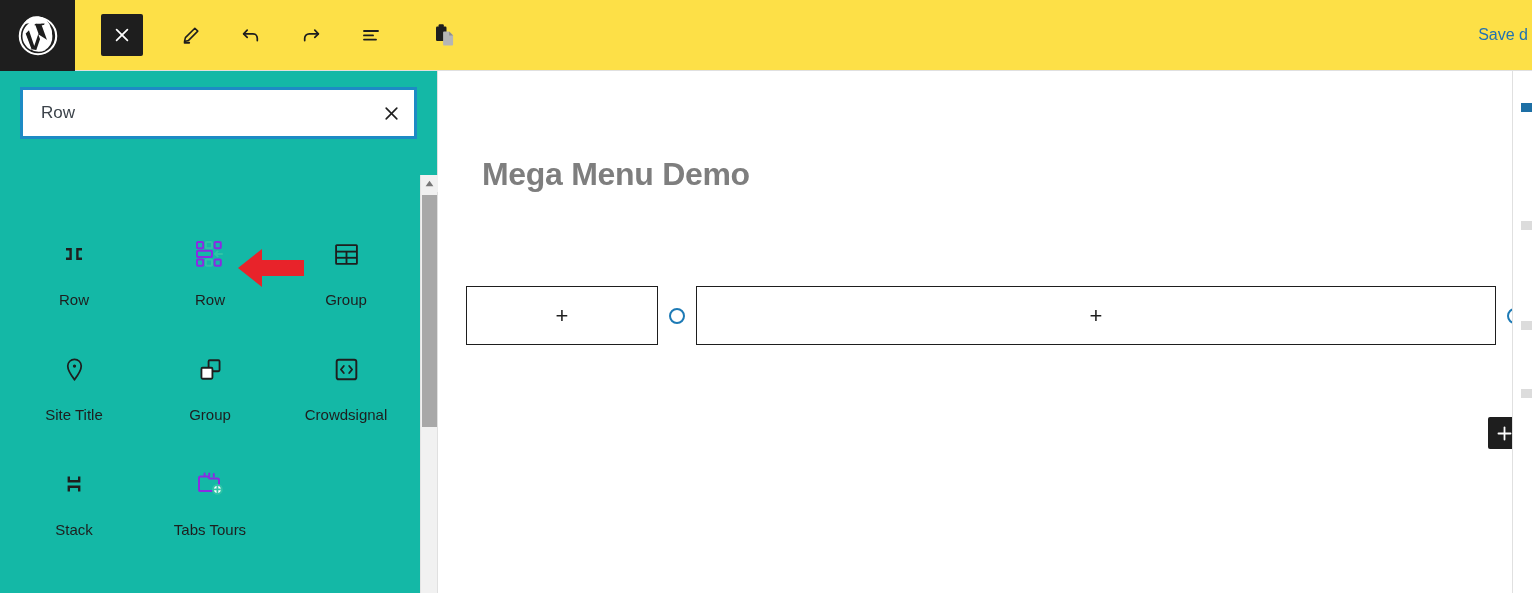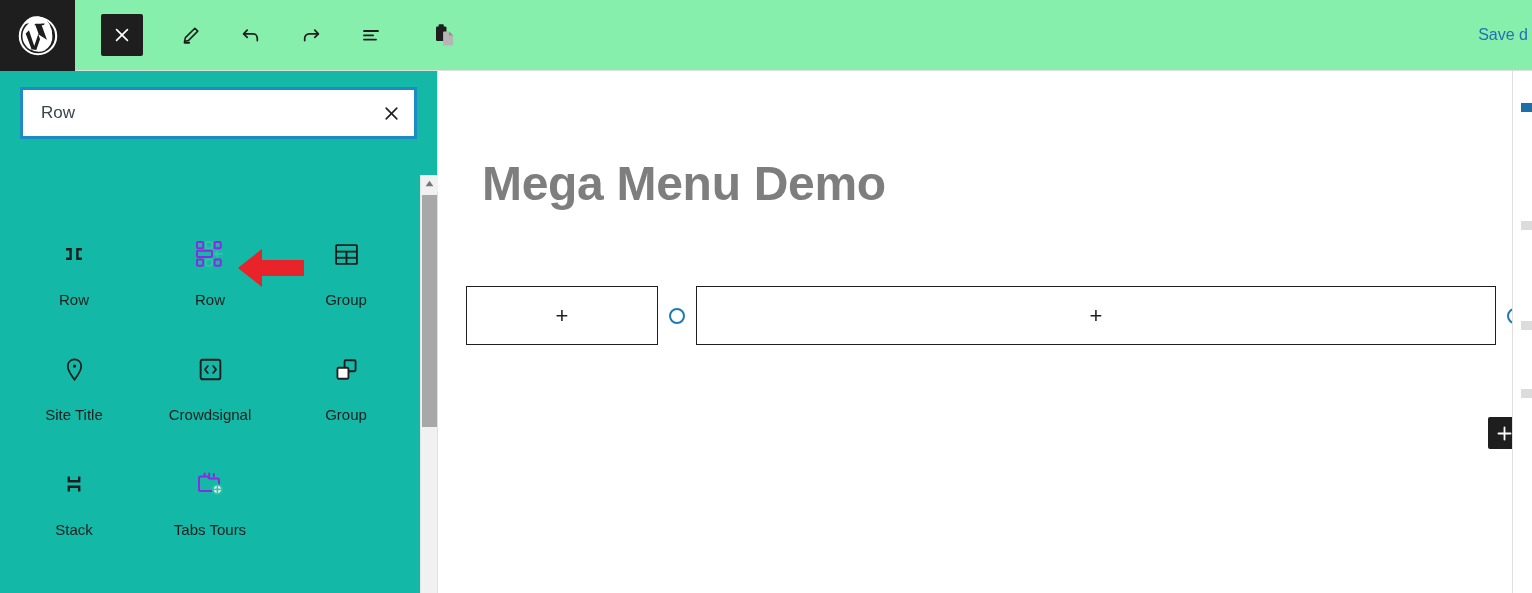--- a/index.html
+++ b/index.html
@@ -19,21 +19,21 @@
     height: 593px;
     background: #ffffff;
   }
 
   
   .topbar {
     position: absolute;
     top: 0; left: 0;
     width: 1532px;
     height: 71px;
-    background: #86efac;
+    background: #fde047;
     border-bottom: 1px solid #e0e0e0;
     display: flex;
     align-items: stretch;
     text-align: center;
   }
 
   .wp-logo-box {
     width: 75px;
     height: 71px;
     background: #1e1e1e;
@@ -224,21 +224,21 @@
     width: 1073px;
     height: 522px;
     background: #ffffff;
     overflow: hidden;
   }
 
   .post-title {
     position: absolute;
     left: 43px;
     top: 85px;
-    font-size: 48px;
+    font-size: 32px;
     font-weight: bold;
     color: #7e7e7e;
     letter-spacing: -0.3px;
     font-family: "Liberation Sans", sans-serif;
   }
 
   .nav-blocks {
     position: absolute;
     left: 27px;
     top: 215px;
@@ -457,37 +457,37 @@
             <svg width="27" height="27" viewBox="0 0 28 28" fill="none" stroke="#1e1e1e" stroke-width="1.8">
               <path d="M14 3.4c-3.9 0-7.0 3.1-7.0 7.0 0 5.0 7.0 14.1 7.0 14.1s7.0-9.1 7.0-14.1c0-3.9-3.1-7.0-7.0-7.0z"></path>
               <circle cx="14" cy="10.4" r="1.7" fill="#1e1e1e" stroke="none"></circle>
             </svg>
           </span>
           <span class="block-label">Site Title</span>
         </button>
 
         <button class="block-item">
           <span class="block-icon">
+            <svg width="27" height="27" viewBox="0 0 28 28" fill="none" stroke="#1e1e1e" stroke-width="1.9">
+              <rect x="12.0" y="4.4" width="11.4" height="11.4" rx="1.2"></rect>
+              <rect x="4.6" y="12.2" width="11.4" height="11.4" rx="1.2" fill="#ffffff"></rect>
+            </svg>
+          </span>
+          <span class="block-label">Group</span>
+        </button>
+
+        <button class="block-item">
+          <span class="block-icon">
             <svg width="27" height="27" viewBox="0 0 28 28" fill="none">
               <rect x="3.8" y="3.8" width="20.4" height="20.4" rx="2.2" stroke="#1e1e1e" stroke-width="2"></rect>
               <path d="M11.2 10.4l-3.0 3.6 3.0 3.6" stroke="#1e1e1e" stroke-width="1.9" stroke-linecap="round" stroke-linejoin="round" fill="none"></path>
               <path d="M16.8 10.4l3.0 3.6-3.0 3.6" stroke="#1e1e1e" stroke-width="1.9" stroke-linecap="round" stroke-linejoin="round" fill="none"></path>
             </svg>
           </span>
           <span class="block-label">Crowdsignal</span>
-        </button>
-
-        <button class="block-item">
-          <span class="block-icon">
-            <svg width="27" height="27" viewBox="0 0 28 28" fill="none" stroke="#1e1e1e" stroke-width="1.9">
-              <rect x="12.0" y="4.4" width="11.4" height="11.4" rx="1.2"></rect>
-              <rect x="4.6" y="12.2" width="11.4" height="11.4" rx="1.2" fill="#ffffff"></rect>
-            </svg>
-          </span>
-          <span class="block-label">Group</span>
         </button>
 
         <button class="block-item">
           <span class="block-icon">
             <svg width="28" height="28" viewBox="0 0 28 28" fill="none" stroke="#1e1e1e" stroke-width="2.4" stroke-linecap="butt">
               <path d="M8.8 6.4v4.8h10.4V6.4"></path>
               <path d="M8.8 21.6v-4.8h10.4v4.8"></path>
             </svg>
           </span>
           <span class="block-label">Stack</span>

